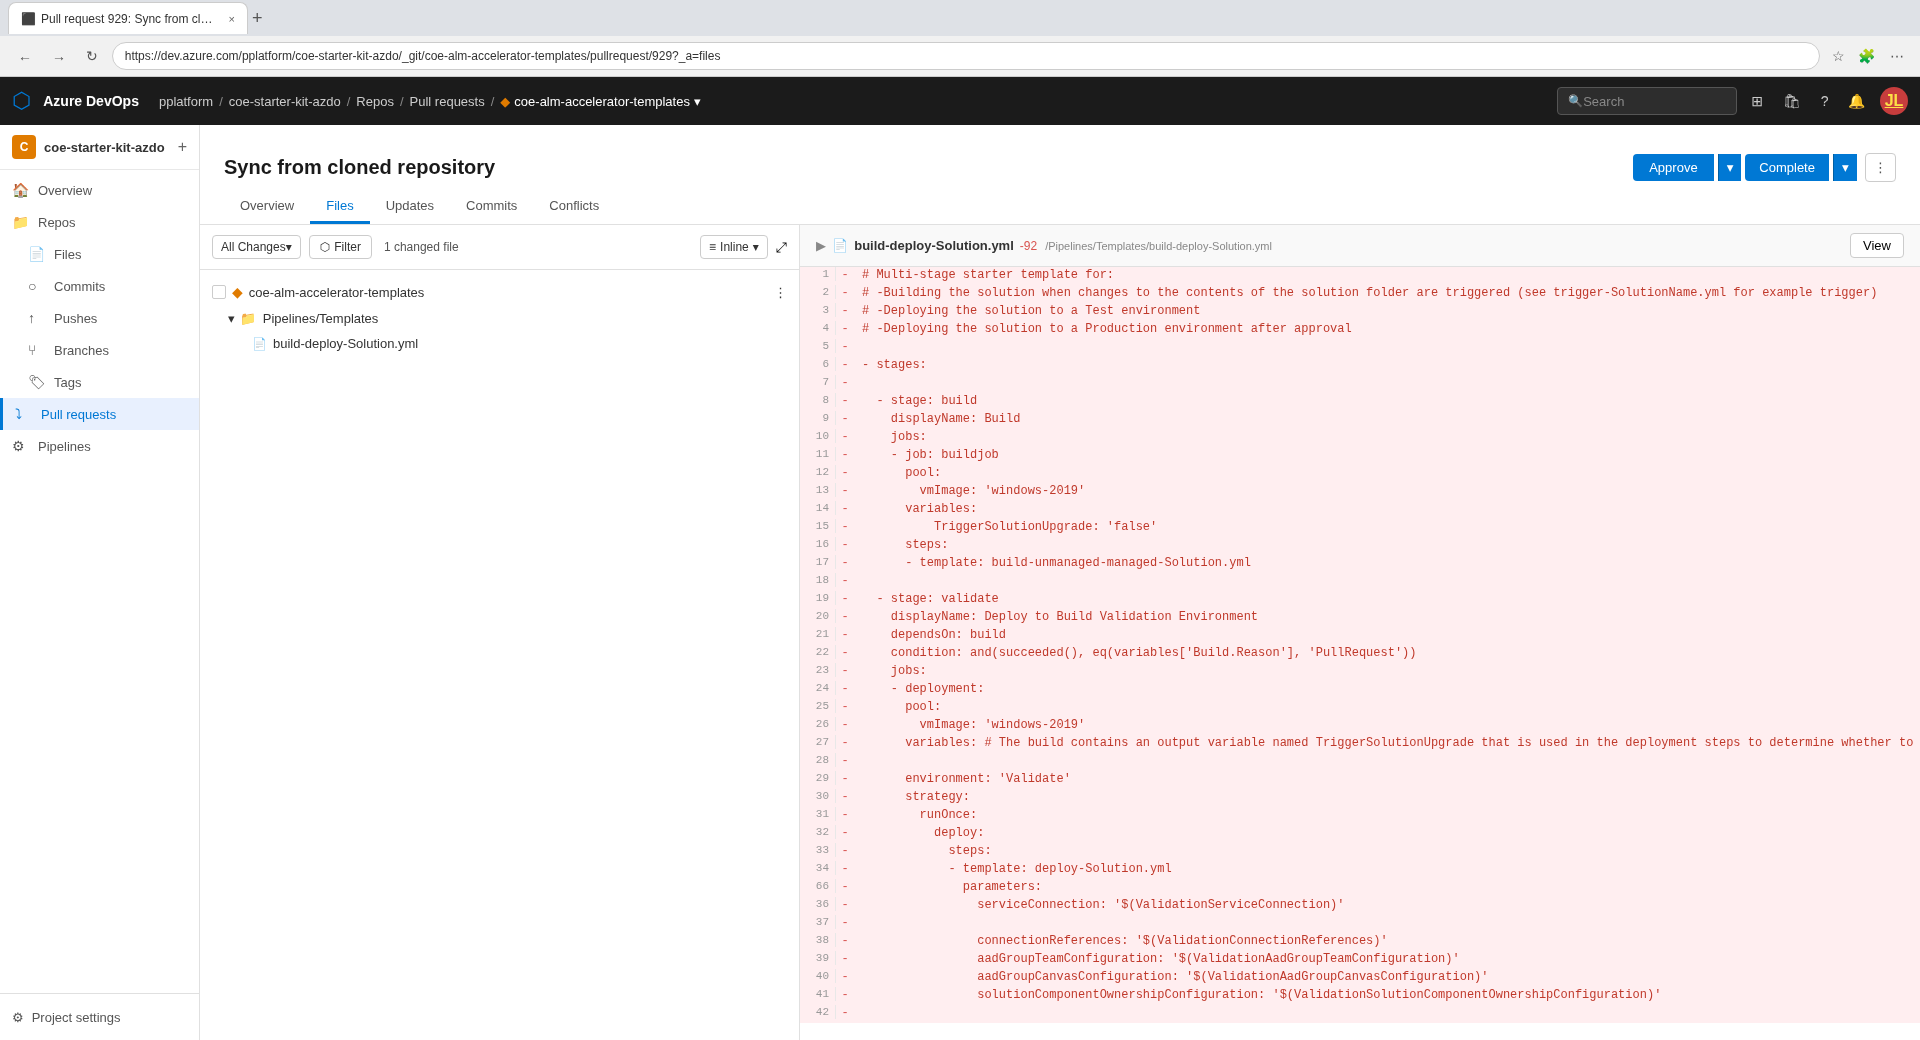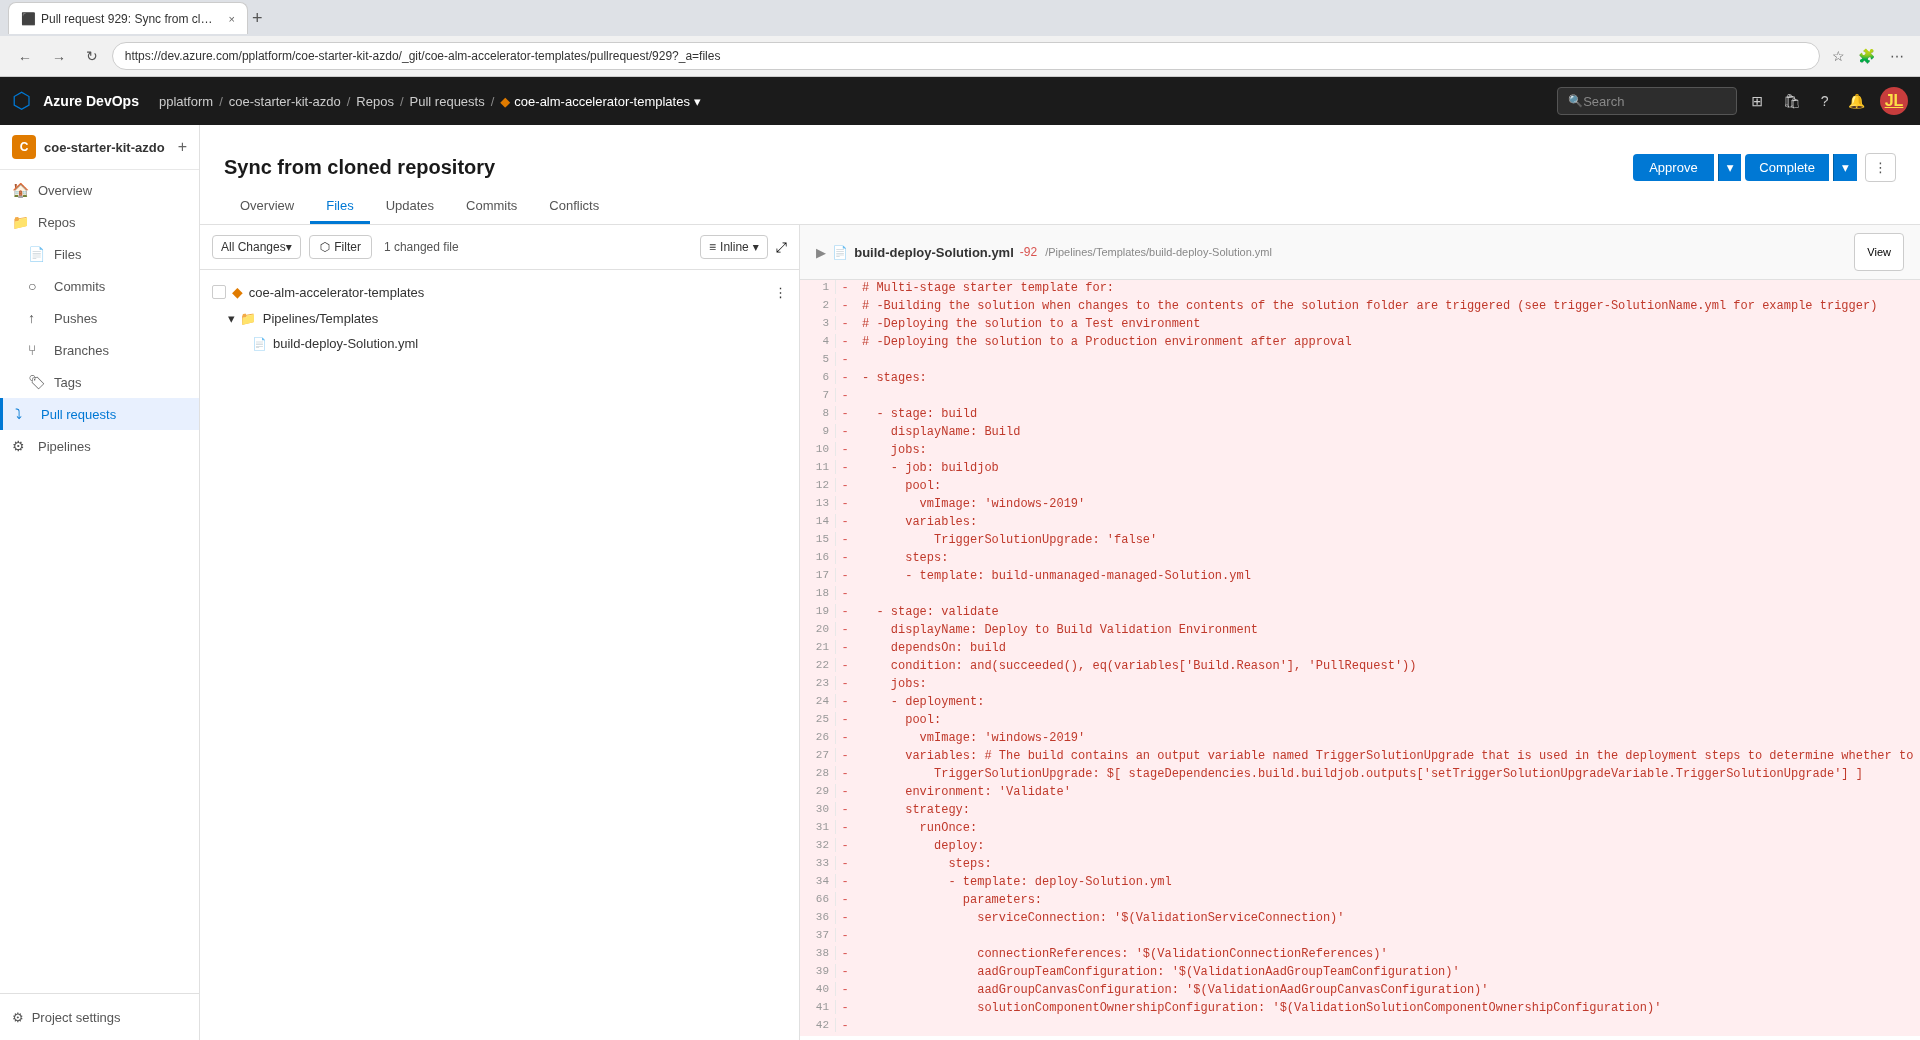--- a/index.html
+++ b/index.html
@@ -92,21 +92,21 @@
     .file-tree-file { display: flex; align-items: center; gap: 6px; padding: 5px 12px 5px 52px; font-size: 13px; color: #333; cursor: pointer; }
     .file-icon { color: #888; font-size: 12px; }
 
     
     .diff-panel { flex: 1; overflow: hidden; display: flex; flex-direction: column; }
     .diff-header { display: flex; align-items: center; padding: 8px 16px; border-bottom: 1px solid #e0e0e0; background: #f9f9f9; }
     .diff-file-icon { color: #888; margin-right: 6px; }
     .diff-file-name { font-size: 13px; font-weight: 600; color: #333; }
     .diff-count { font-size: 12px; color: #d9534f; margin-left: 6px; }
     .diff-path { font-size: 11px; color: #888; margin-left: 8px; }
-    .diff-view-btn { margin-left: auto; padding: 12px 12px; border: 1px solid #ccc; border-radius: 4px; background: #fff; font-size: 11px; cursor: pointer; }
+    .diff-view-btn { margin-left: auto; padding: 4px 12px; border: 1px solid #ccc; border-radius: 4px; background: #fff; font-size: 13px; cursor: pointer; }
     .diff-content { flex: 1; overflow-y: auto; font-family: 'Consolas', 'Courier New', monospace; font-size: 12px; }
     .diff-line { display: flex; align-items: flex-start; min-height: 18px; }
     .diff-line.removed { background: #ffeef0; }
     .line-num { width: 36px; text-align: right; color: #999; padding: 1px 6px; border-right: 1px solid #e8e8e8; user-select: none; font-size: 11px; min-width: 36px; }
     .line-sign { width: 18px; text-align: center; color: #d9534f; font-size: 12px; padding: 1px 0; min-width: 18px; }
     .line-code { padding: 1px 8px; white-space: pre; color: #333; font-size: 12px; }
     .diff-line.removed .line-sign { color: #d9534f; }
     .diff-line.removed .line-code { color: #c0392b; }
   </style>
 </head>
@@ -421,21 +421,20 @@
               <span class="line-code">        vmImage: 'windows-2019'</span>
             </div>
             <div class="diff-line removed">
               <span class="line-num">27</span>
               <span class="line-sign">-</span>
               <span class="line-code">      variables: # The build contains an output variable named TriggerSolutionUpgrade that is used in the deployment steps to determine whether to perform a s…</span>
             </div>
             <div class="diff-line removed">
               <span class="line-num">28</span>
               <span class="line-sign">-</span>
-              <span class="line-code">          TriggerSolutionUpgrade: $[ stageDependencies.build.buildjob.outputs['setTriggerSolutionUpgradeVariable.TriggerSolutionUpgrade'] ]</span>
             </div>
             <div class="diff-line removed">
               <span class="line-num">29</span>
               <span class="line-sign">-</span>
               <span class="line-code">      environment: 'Validate'</span>
             </div>
             <div class="diff-line removed">
               <span class="line-num">30</span>
               <span class="line-sign">-</span>
               <span class="line-code">      strategy:</span>

